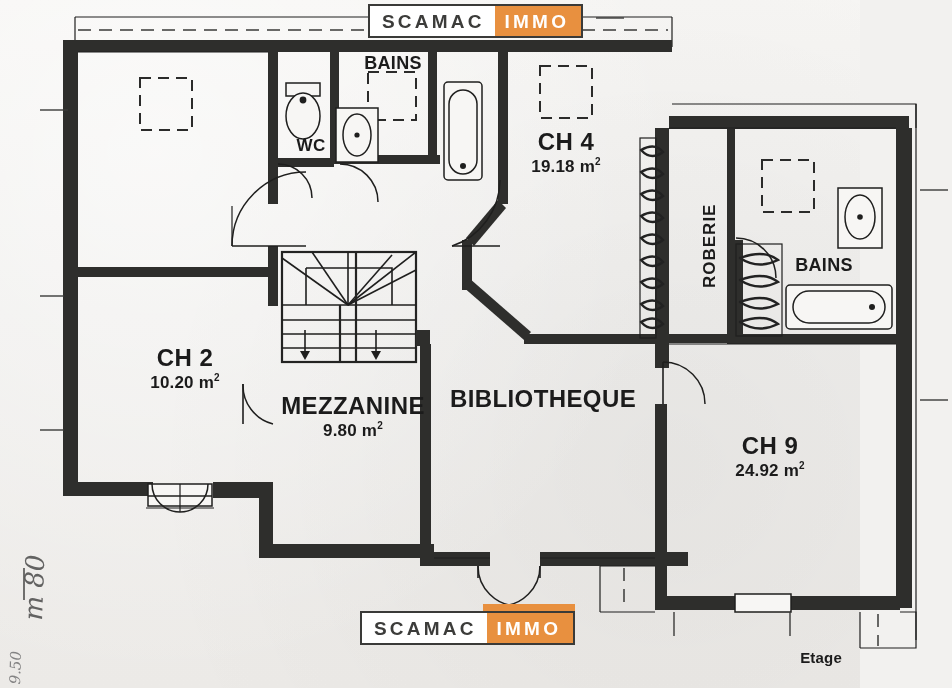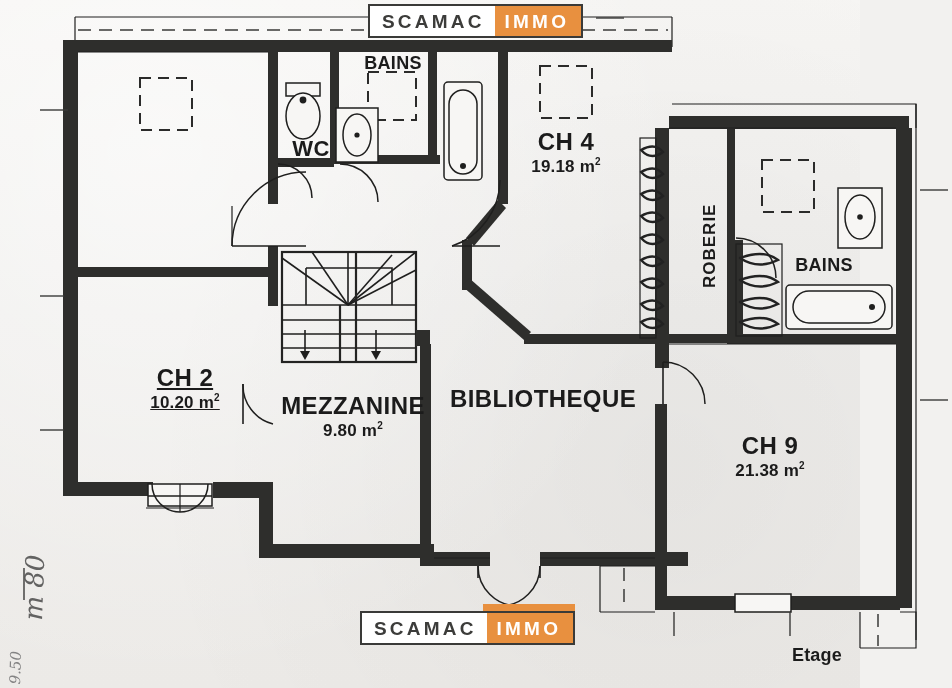--- a/index.html
+++ b/index.html
@@ -79,21 +79,21 @@
   .rm-name{font-size:24px;letter-spacing:.4px;}
   .rm-area{font-size:17px;font-weight:700;letter-spacing:.2px;}
   .rm-area sup{font-size:10px;vertical-align:super;font-weight:700;}
   .small-name{font-size:15px;letter-spacing:.3px;}
   .vert{
     transform:rotate(-90deg);
     transform-origin:left top;
   }
   #etage{
     position:absolute;right:18px;bottom:22px;
-    font-size:18px;font-weight:700;color:#1b1b1b;letter-spacing:.2px;
+    font-size:15px;font-weight:700;color:#1b1b1b;letter-spacing:.2px;
   }
   
   .hand{
     position:absolute;
     font-family:"DejaVu Serif", serif;
     color:#4a4a4a;
     font-size:26px;
     font-style:italic;
     transform:rotate(-88deg);
     transform-origin:left top;
@@ -375,47 +375,47 @@
     <div class="offset"></div>
     <div class="lbox">
       <span class="lword">SCAMAC</span>
     </div>
     <div class="rbox">
       <span class="rword">IMMO</span>
     </div>
   </div>
 
 
-  <div class="lbl" style="left:185px;top:364px;transform:translateX(-50%);text-decoration:underline;">
+  <div class="lbl" style="left:185px;top:344px;transform:translateX(-50%);">
     <div class="rm-name">CH 2</div>
     <div class="rm-area"><span>10.20 m</span><sup>2</sup></div>
   </div>
 
   <div class="lbl" style="left:566px;top:128px;transform:translateX(-50%);">
     <div class="rm-name">CH 4</div>
     <div class="rm-area"><span>19.18 m</span><sup>2</sup></div>
   </div>
 
   <div class="lbl" style="left:770px;top:432px;transform:translateX(-50%);">
     <div class="rm-name">CH 9</div>
-    <div class="rm-area"><span>21.38 m</span><sup>2</sup></div>
+    <div class="rm-area"><span>24.92 m</span><sup>2</sup></div>
   </div>
 
   <div class="lbl" style="left:353px;top:392px;transform:translateX(-50%);">
     <div class="rm-name">MEZZANINE</div>
     <div class="rm-area"><span>9.80 m</span><sup>2</sup></div>
   </div>
 
   <div class="lbl" style="left:543px;top:385px;transform:translateX(-50%);">
     <div class="rm-name">BIBLIOTHEQUE</div>
   </div>
 
   <div class="lbl small-name" style="left:393px;top:53px;transform:translateX(-50%);font-size:18px;">BAINS</div>
 
-  <div class="lbl small-name" style="left:311px;top:136px;transform:translateX(-50%);font-size:22px;">WC</div>
+  <div class="lbl small-name" style="left:311px;top:136px;transform:translateX(-50%);font-size:17px;">WC</div>
 
   <div class="lbl small-name" style="left:824px;top:255px;transform:translateX(-50%);font-size:18px;">BAINS</div>
 
   <div class="lbl small-name vert" style="left:700px;top:288px;font-size:17px;letter-spacing:1px;">ROBERIE</div>
 
   <div id="etage">Etage</div>
 
   <div class="hand" style="left:18px;top:620px;">m 80</div>
   <div class="hand2" style="left:6px;top:684px;">9.50</div>
 </div>

